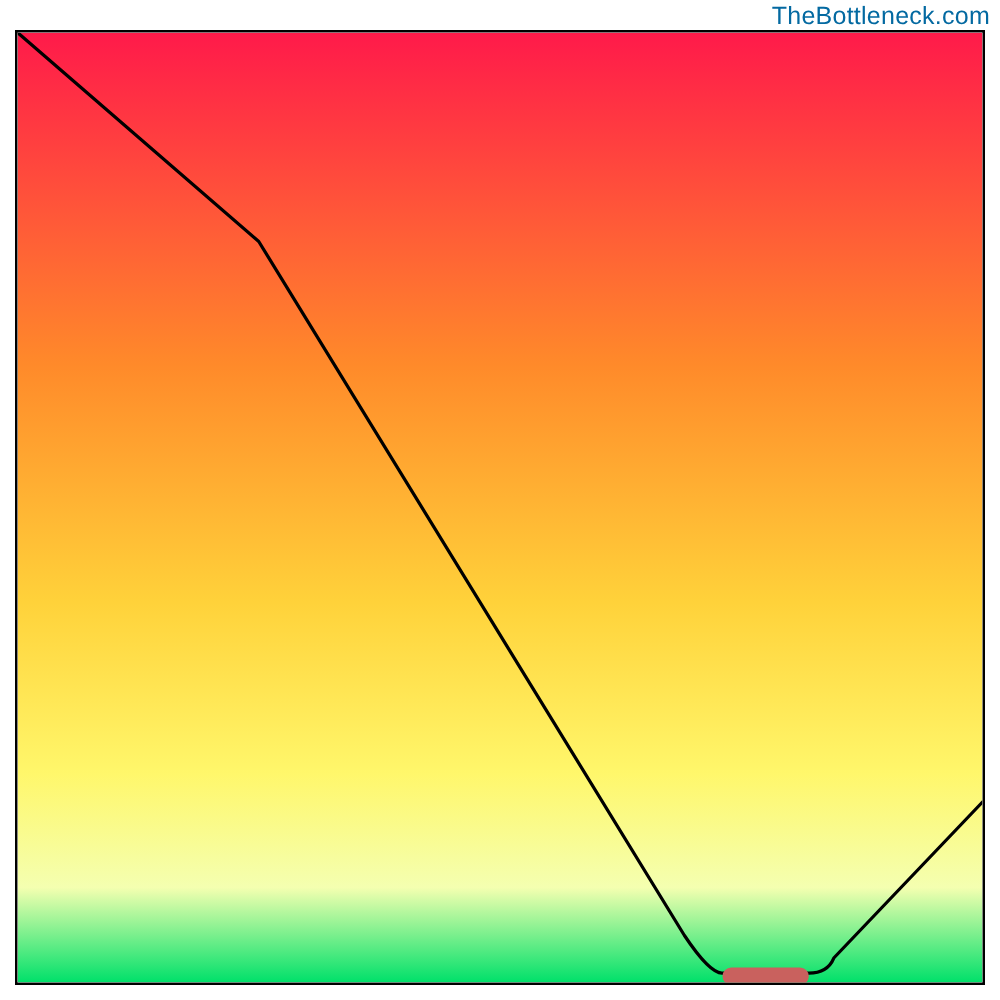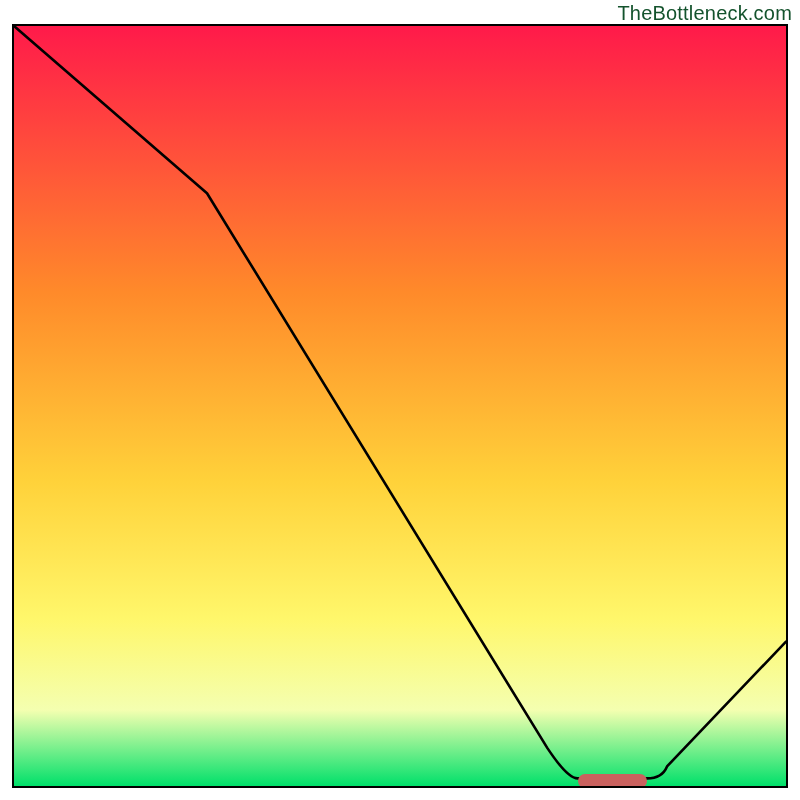--- a/index.html
+++ b/index.html
@@ -14,21 +14,21 @@
     width: 800px;
     height: 800px;
     background: #ffffff;
   }
   .watermark {
     position: absolute;
     top: 2px;
     right: 8px;
     font-family: Arial, Helvetica, sans-serif;
     font-size: 20px;
-    color: #14532d;
+    color: #0369a1;
     letter-spacing: 0.2px;
     z-index: 10;
   }
   .plot-frame {
     position: absolute;
     left: 12px;
     top: 24px;
     width: 776px;
     height: 764px;
     border: 2.3px solid #000000;

